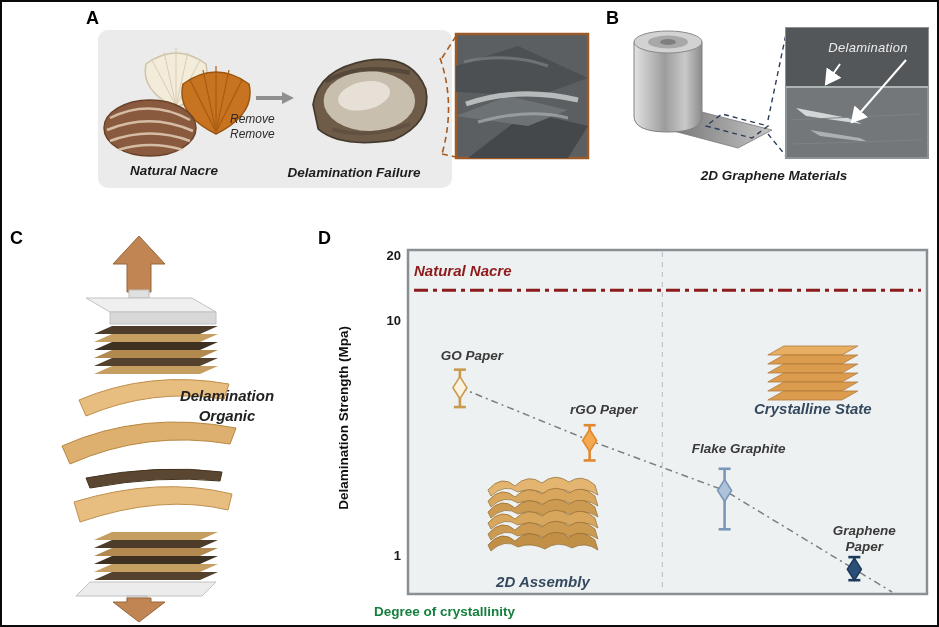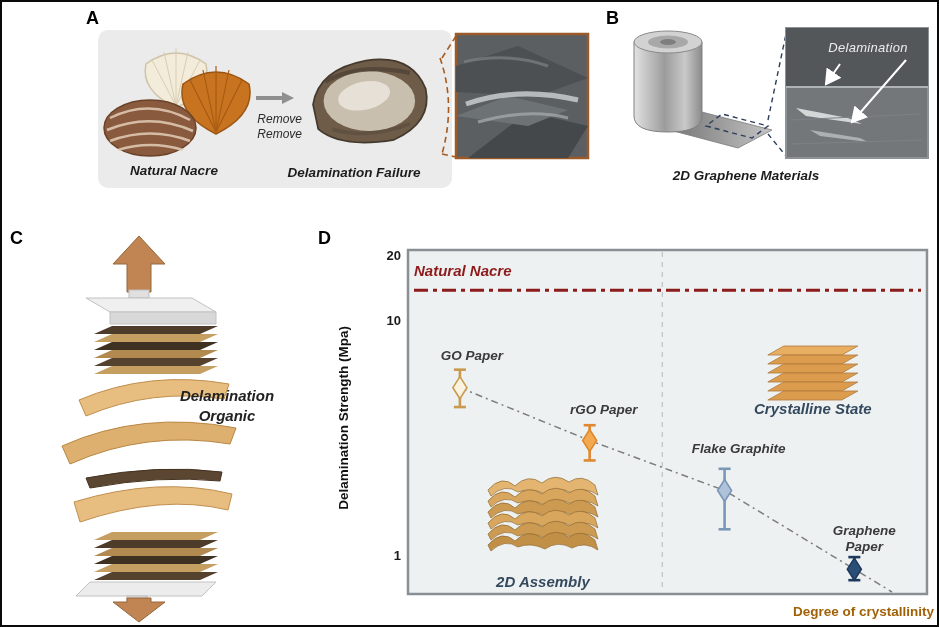--- a/index.html
+++ b/index.html
@@ -11,41 +11,41 @@
   }
   .panel-label {
     position:absolute; font-size:18px; font-weight:bold; color:#000;
   }
   .caption {
     position:absolute; font-weight:bold; font-style:italic;
     font-size:13.5px; color:#1c1c1c; text-align:center; line-height:16px;
   }
   .arrow-text {
     position:absolute; font-style:italic; font-size:12px; color:#2b2b2b;
-    text-align:right; line-height:15px;
+    text-align:left; line-height:15px;
   }
   .inset-annotation {
     position:absolute; font-style:italic; font-size:13px; color:#ececec;
     text-align:center; letter-spacing:0.3px;
   }
   .c-annotation {
     position:absolute; font-weight:bold; font-style:italic; font-size:15px;
     color:#222; text-align:center; line-height:20px;
   }
   .y-axis-wrap {
     position:absolute; left:330px; top:240px; width:22px; height:352px;
     display:flex; align-items:center; justify-content:center;
   }
   .y-axis-label {
     writing-mode:vertical-rl; transform:rotate(180deg);
     font-weight:bold; font-size:13.5px; color:#111; white-space:nowrap;
   }
   .x-axis-label {
     position:absolute; left:372px; top:602px; width:560px;
-    text-align:right; font-weight:bold; font-size:13.5px; color:#a16207;
+    text-align:left; font-weight:bold; font-size:13.5px; color:#15803d;
   }
   svg { position:absolute; }
 </style>
 </head>
 <body>
 
 <div id="page">
 
   <div class="panel-label" style="left:84px; top:6px;">A</div>
 
@@ -175,21 +175,21 @@
         <line x1="182" y1="120" x2="312" y2="116" stroke="#7e8286" stroke-width="1"></line>
       </g>
       <g stroke="#ffffff" stroke-width="2">
         <line x1="230" y1="40" x2="216" y2="60" marker-end="url(#wArrow)"></line>
         <line x1="296" y1="36" x2="242" y2="98" marker-end="url(#wArrow)"></line>
       </g>
     </g>
   </svg>
 
   <div class="inset-annotation" style="left:806px; top:38px; width:120px;">Delamination</div>
-  <div class="caption" style="left:654px; top:166px; width:180px;">2D Graphene Materials</div>
+  <div class="caption" style="left:682px; top:166px; width:180px;">2D Graphene Materials</div>
 
   <div class="panel-label" style="left:8px; top:226px;">C</div>
 
   <svg style="left:22px; top:230px;" width="275" height="392" viewBox="0 0 275 392">
 
     <polygon points="115,4 141,32 127,32 127,60 103,60 103,32 89,32" stroke="#96663a" stroke-width="1" fill="#c08552"></polygon>
 
     <g>
       <rect x="105" y="58" width="20" height="8" fill="#e0e0e0" stroke="#bdbdbd"></rect>
       <polygon points="62,66 168,66 192,80 86,80" fill="#efefef" stroke="#c2c2c2"></polygon>

